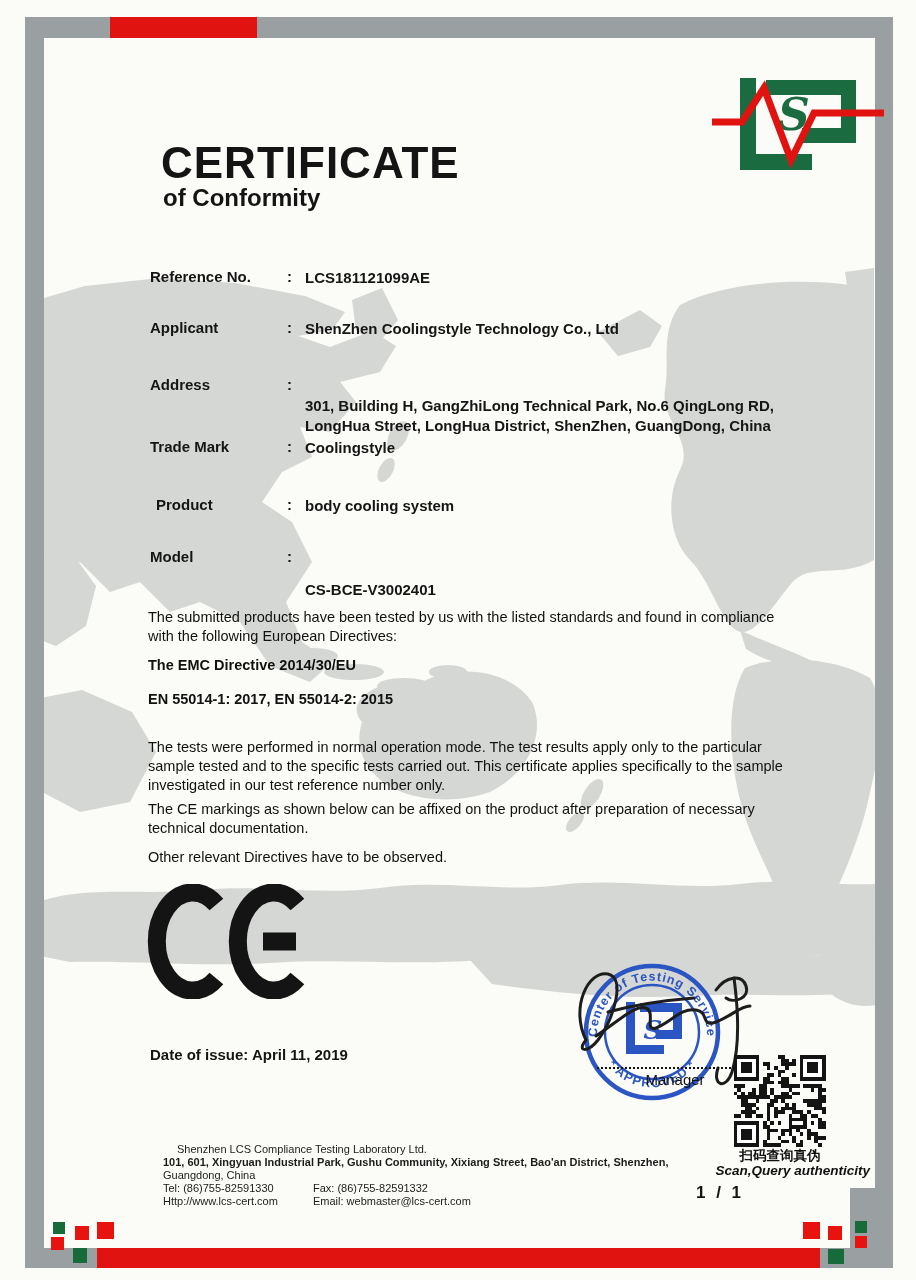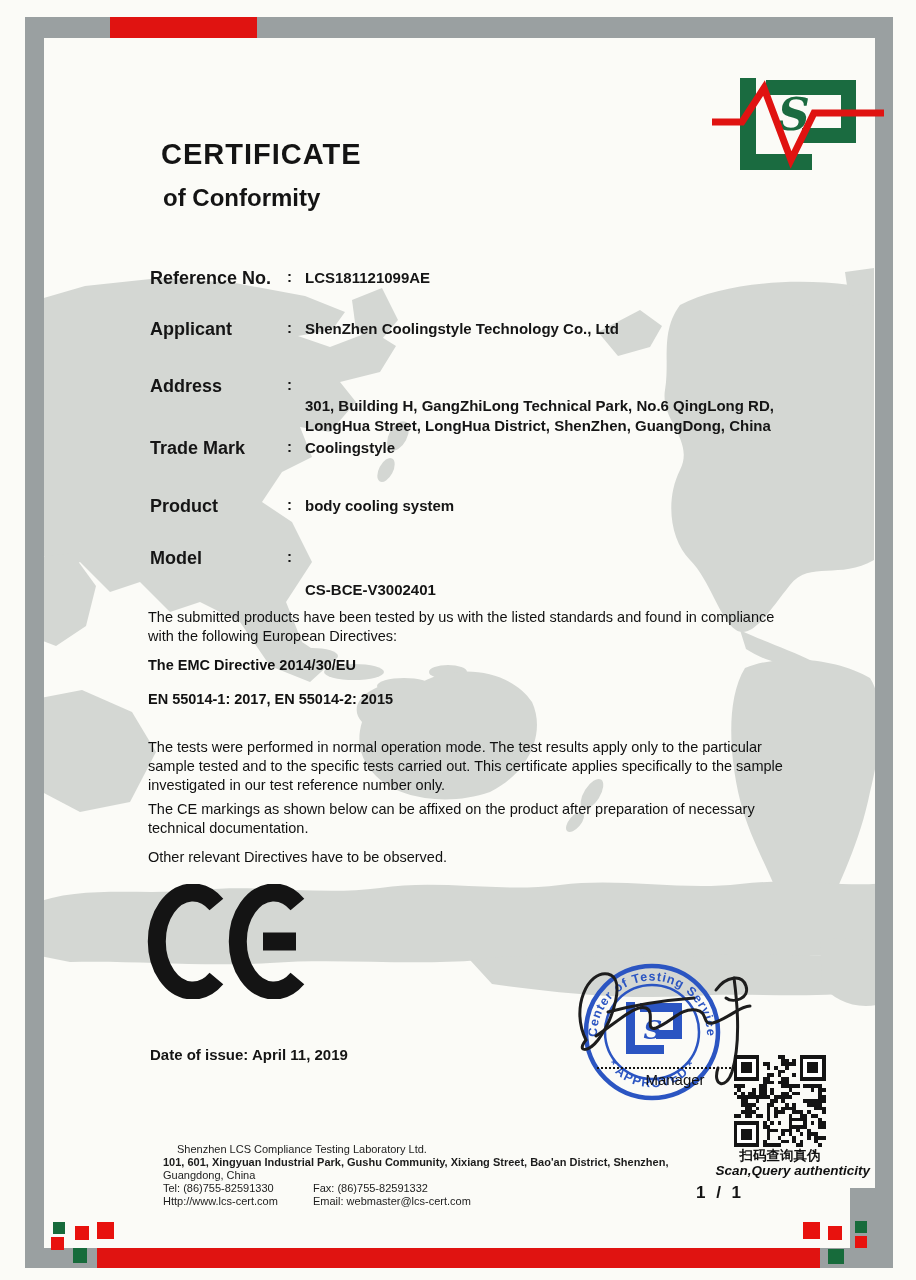--- a/index.html
+++ b/index.html
@@ -9,23 +9,23 @@
     font-family:"Liberation Sans","DejaVu Sans",sans-serif;
     color:#151515;
   }
   .abs{position:absolute;}
   
   .frame{background:#9aa0a1;}
   .red{background:#e01311;}
   .sq-green{background:#176b3b;position:absolute;}
   .sq-red{background:#e8120e;position:absolute;}
   
-  .title-main{left:161px;top:138px;font-size:29px;font-weight:bold;letter-spacing:1px;color:#141414;}
+  .title-main{left:161px;top:138px;font-size:44px;font-weight:bold;letter-spacing:1px;color:#141414;}
   .title-sub{left:163px;top:184px;font-size:24px;font-weight:bold;color:#141414;}
-  .field-label{font-size:18px;font-weight:bold;}
+  .field-label{font-size:15px;font-weight:bold;}
   .field-colon{font-size:15px;font-weight:bold;}
   .field-value{font-size:15px;font-weight:bold;line-height:20px;}
   .para{left:148px;width:648px;font-size:14.5px;line-height:19px;color:#111;}
   .para.bold{font-weight:bold;}
   .footer-line{font-size:11px;line-height:13px;color:#1c1c1c;}
   .pageno{left:696px;top:1183px;font-size:17px;font-weight:bold;letter-spacing:3px;}
   .qr-zh{left:700px;top:1147px;width:160px;text-align:center;font-size:13.5px;font-weight:bold;color:#111;}
   .qr-en{left:690px;top:1163px;width:180px;text-align:right;font-size:13.5px;font-weight:bold;color:#111;font-style:italic;}
   .manager{left:600px;top:1071px;width:150px;text-align:center;font-size:15px;color:#111;}
   .dotline{left:597px;top:1051px;width:150px;height:16px;border-bottom:2.5px dotted #111;}
@@ -118,21 +118,21 @@
 <div class="abs field-value" style="left:305px;top:319px;">ShenZhen Coolingstyle Technology Co., Ltd</div>
 
 <div class="abs field-label" style="left:150px;top:376px;">Address</div>
 <div class="abs field-colon" style="left:287px;top:376px;">:</div>
 <div class="abs field-value" style="left:305px;top:396px;width:490px;">301, Building H, GangZhiLong Technical Park, No.6 QingLong RD, LongHua Street, LongHua District, ShenZhen, GuangDong, China</div>
 
 <div class="abs field-label" style="left:150px;top:438px;">Trade Mark</div>
 <div class="abs field-colon" style="left:287px;top:438px;">:</div>
 <div class="abs field-value" style="left:305px;top:438px;">Coolingstyle</div>
 
-<div class="abs field-label" style="left:150px;top:496px;">Product</div>
+<div class="abs field-label" style="left:156px;top:496px;">Product</div>
 <div class="abs field-colon" style="left:287px;top:496px;">:</div>
 <div class="abs field-value" style="left:305px;top:496px;">body cooling system</div>
 
 <div class="abs field-label" style="left:150px;top:548px;">Model</div>
 <div class="abs field-colon" style="left:287px;top:548px;">:</div>
 <div class="abs field-value" style="left:305px;top:548px;margin-top:32px;">CS-BCE-V3002401</div>
 
 <div class="abs para" style="top:608px;">The submitted products have been tested by us with the listed standards and found in compliance with the following European Directives:</div>
 <div class="abs para bold" style="top:656px;">The EMC Directive 2014/30/EU</div>
 <div class="abs para bold" style="top:690px;">EN 55014-1: 2017, EN 55014-2: 2015</div>

